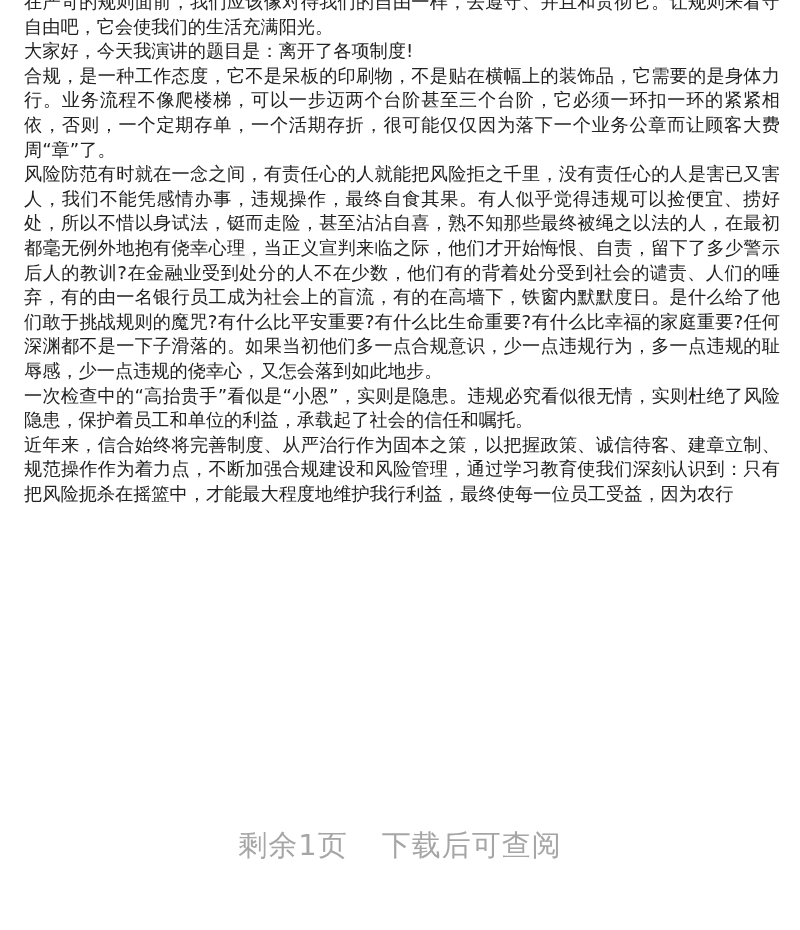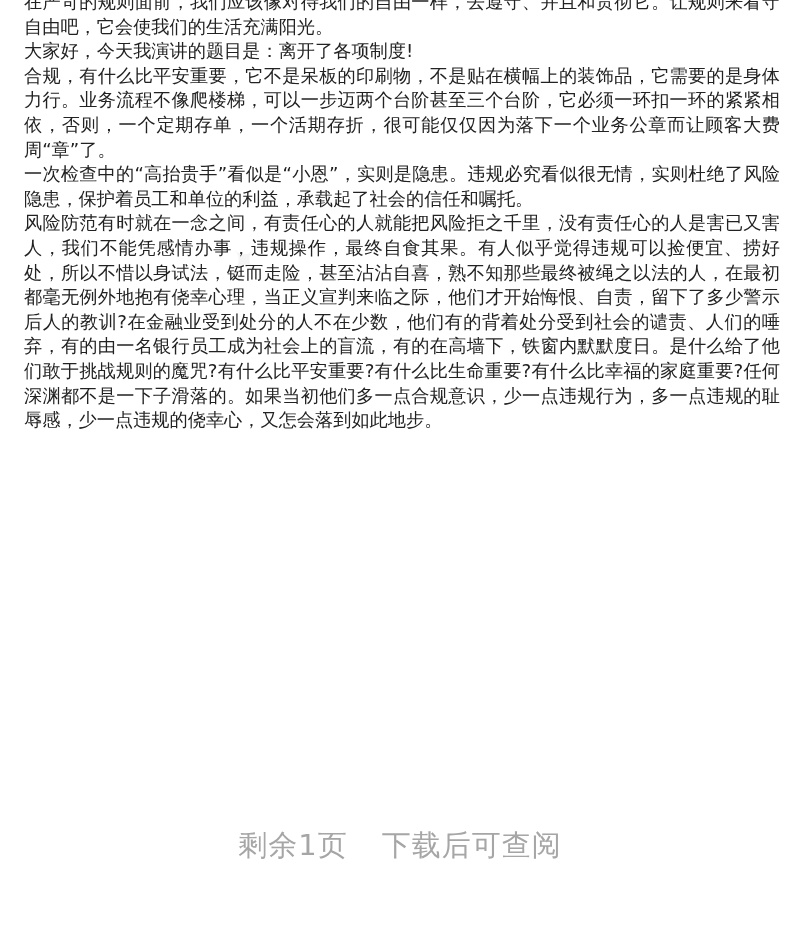--- a/index.html
+++ b/index.html
@@ -23,20 +23,21 @@
   .more span.gap { display: inline-block; width: 34px; }
 </style>
 </head>
 <body>
 
 <div class="watermark" style="left:230px;top:240px;">✦</div>
 
 <div class="doc">
   <p>在严苛的规则面前，我们应该像对待我们的自由一样，去遵守、并且和贯彻它。让规则来看守自由吧，它会使我们的生活充满阳光。</p>
   <p>大家好，今天我演讲的题目是：离开了各项制度!</p>
-  <p>合规，有什么比平安重要，它不是呆板的印刷物，不是贴在横幅上的装饰品，它需要的是身体力行。业务流程不像爬楼梯，可以一步迈两个台阶甚至三个台阶，它必须一环扣一环的紧紧相依，否则，一个定期存单，一个活期存折，很可能仅仅因为落下一个业务公章而让顾客大费周“章”了。</p>
+  <p>合规，是一种工作态度，它不是呆板的印刷物，不是贴在横幅上的装饰品，它需要的是身体力行。业务流程不像爬楼梯，可以一步迈两个台阶甚至三个台阶，它必须一环扣一环的紧紧相依，否则，一个定期存单，一个活期存折，很可能仅仅因为落下一个业务公章而让顾客大费周“章”了。</p>
+  <p>风险防范有时就在一念之间，有责任心的人就能把风险拒之千里，没有责任心的人是害已又害人，我们不能凭感情办事，违规操作，最终自食其果。有人似乎觉得违规可以捡便宜、捞好处，所以不惜以身试法，铤而走险，甚至沾沾自喜，熟不知那些最终被绳之以法的人，在最初都毫无例外地抱有侥幸心理，当正义宣判来临之际，他们才开始悔恨、自责，留下了多少警示后人的教训?在金融业受到处分的人不在少数，他们有的背着处分受到社会的谴责、人们的唾弃，有的由一名银行员工成为社会上的盲流，有的在高墙下，铁窗内默默度日。是什么给了他们敢于挑战规则的魔咒?有什么比平安重要?有什么比生命重要?有什么比幸福的家庭重要?任何深渊都不是一下子滑落的。如果当初他们多一点合规意识，少一点违规行为，多一点违规的耻辱感，少一点违规的侥幸心，又怎会落到如此地步。</p>
   <p>一次检查中的“高抬贵手”看似是“小恩”，实则是隐患。违规必究看似很无情，实则杜绝了风险隐患，保护着员工和单位的利益，承载起了社会的信任和嘱托。</p>
-  <p>风险防范有时就在一念之间，有责任心的人就能把风险拒之千里，没有责任心的人是害已又害人，我们不能凭感情办事，违规操作，最终自食其果。有人似乎觉得违规可以捡便宜、捞好处，所以不惜以身试法，铤而走险，甚至沾沾自喜，熟不知那些最终被绳之以法的人，在最初都毫无例外地抱有侥幸心理，当正义宣判来临之际，他们才开始悔恨、自责，留下了多少警示后人的教训?在金融业受到处分的人不在少数，他们有的背着处分受到社会的谴责、人们的唾弃，有的由一名银行员工成为社会上的盲流，有的在高墙下，铁窗内默默度日。是什么给了他们敢于挑战规则的魔咒?有什么比平安重要?有什么比生命重要?有什么比幸福的家庭重要?任何深渊都不是一下子滑落的。如果当初他们多一点合规意识，少一点违规行为，多一点违规的耻辱感，少一点违规的侥幸心，又怎会落到如此地步。</p>
+  <p>近年来，信合始终将完善制度、从严治行作为固本之策，以把握政策、诚信待客、建章立制、规范操作作为着力点，不断加强合规建设和风险管理，通过学习教育使我们深刻认识到：只有把风险扼杀在摇篮中，才能最大程度地维护我行利益，最终使每一位员工受益，因为农行</p>
 </div>
 
 <div class="more">
   <span>剩余1页</span><span class="gap"></span><span>下载后可查阅</span>
 </div>
 
 </body></html>

